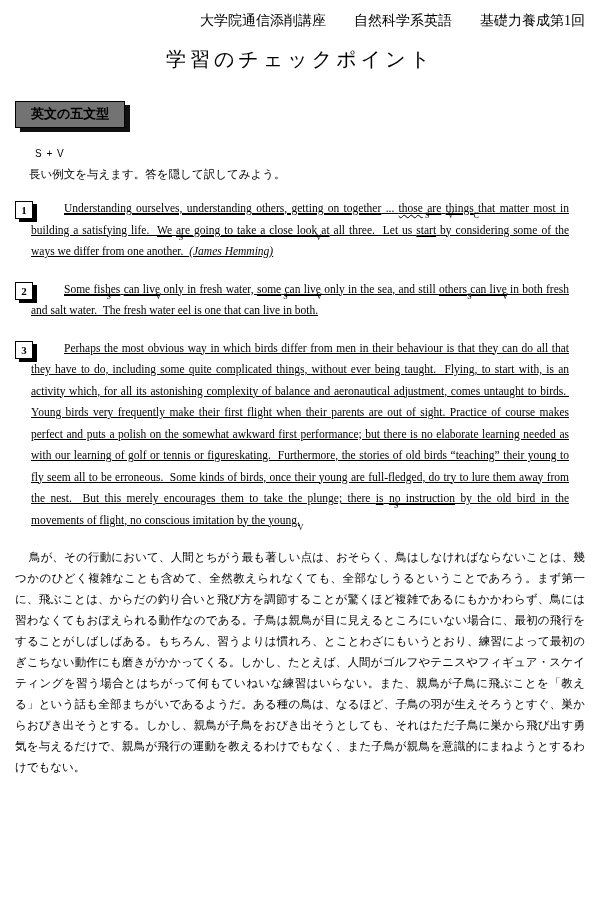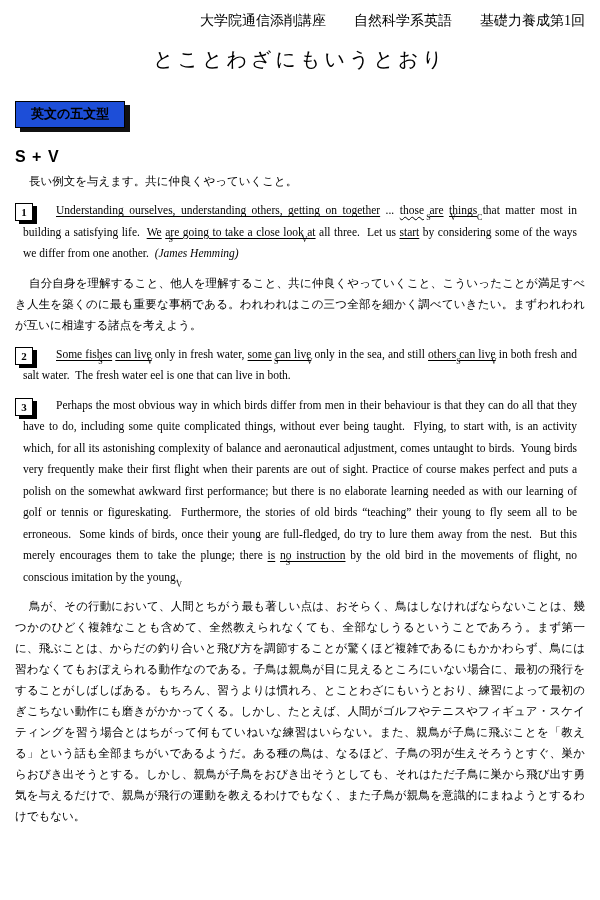--- a/index.html
+++ b/index.html
@@ -26,29 +26,30 @@
   }
 
   .section-box{
     display:inline-block;
     margin-top:28px;
     border:1.5px solid #000;
     box-shadow:5px 4px 0 #111;
     padding:3px 15px 4px 15px;
     font-weight:bold;
     font-size:13px;
-    background:#1d4ed8;
+    background:#737373;
   }
 
   .pattern-heading{
     margin-top:20px;
     font-family:"Liberation Sans","DejaVu Sans",sans-serif;
-    font-weight:bold;
-    font-size:16px;
+    font-weight:normal;
+    font-size:10px;
     letter-spacing:1px;
+    margin-left:20px;
   }
 
   .instruction{
     margin-top:8px;
     font-size:11.5px;
     text-indent:14px;
   }
 
   .example{position:relative;margin-top:11px;}
   .example.tight{margin-top:8px;}
@@ -60,25 +61,26 @@
     border:1.5px solid #000;
     box-shadow:4px 3px 0 #000;
     background:#fff;
     text-align:center;
     font-weight:bold;
     font-size:11px;
     line-height:16px;
   }
 
   .eng{
-    margin:8px;
+    margin:16px;
     font-size:11.5px;
     line-height:21.5px;
     text-align:justify;
     text-indent:33px;
+    text-decoration:underline;
   }
   .jp{
     margin:0;
     font-size:11.5px;
     line-height:21px;
     text-align:justify;
     text-indent:14px;
   }
 
   .seg{position:relative;}
@@ -97,34 +99,33 @@
   }
   .sub-end{left:auto;right:8px;transform:none;}
 </style>
 </head>
 <body>
 
 <div class="page">
 
   <div class="header-line">大学院通信添削講座　　自然科学系英語　　基礎力養成第1回</div>
 
-  <h1 class="doc-title">とことわざにもいうとおり</h1>
+  <h1 class="doc-title">学習のチェックポイント</h1>
 
   <div class="section-box">
     <span>英文の五文型</span>
   </div>
 
   <div class="pattern-heading">S + V</div>
 
-  <div class="instruction">長い例文を与えます。共に仲良くやっていくこと。</div>
+  <div class="instruction">長い例文を与えます。答を隠して訳してみよう。</div>
 
   <div class="example">
     <span class="numbox">1</span>
     <p class="eng"><span class="seg u">Understanding ourselves, understanding others, getting on together</span><span class="seg"> ... </span><span class="seg uw">those<span class="sub">S</span></span><span class="seg"> </span><span class="seg u">are<span class="sub">V</span></span><span class="seg"> </span><span class="seg u">things<span class="sub">C</span></span><span class="seg"> that matter most in building a satisfying life.&nbsp; </span><span class="seg u">We<span class="sub">S</span></span><span class="seg"> </span><span class="seg u">are going to take a close look at<span class="sub sub-end">V</span></span><span class="seg"> all three.&nbsp; Let us </span><span class="seg u">start</span><span class="seg"> by considering some of the ways we differ from one another.&nbsp; </span><span class="seg it">(James Hemming)</span></p>
-    <p class="jp">自分自身を理解すること、他人を理解すること、共に仲良くやっていくこと、こういったことが満足すべき人生を築くのに最も重要な事柄である。われわれはこの三つ全部を細かく調べていきたい。まずわれわれが互いに相違する諸点を考えよう。</p>
   </div>
 
   <div class="example tight">
     <span class="numbox">2</span>
     <p class="eng"><span class="seg u">Some fishes<span class="sub">S</span></span><span class="seg"> </span><span class="seg u">can live<span class="sub">V</span></span><span class="seg"> only in fresh water, </span><span class="seg u">some<span class="sub">S</span></span><span class="seg"> </span><span class="seg u">can live<span class="sub">V</span></span><span class="seg"> only in the sea, and still </span><span class="seg u">others<span class="sub">S</span></span><span class="seg"> </span><span class="seg u">can live<span class="sub">V</span></span><span class="seg"> in both fresh and salt water.&nbsp; The fresh water eel is one that can live in both.</span></p>
   </div>
 
   <div class="example tight">
     <span class="numbox">3</span>
     <p class="eng"><span class="seg">Perhaps the most obvious way in which birds differ from men in their behaviour is that they can do all that they have to do, including some quite complicated things, without ever being taught.&nbsp; Flying, to start with, is an activity which, for all its astonishing complexity of balance and aeronautical adjustment, comes untaught to birds.&nbsp; Young birds very frequently make their first flight when their parents are out of sight. Practice of course makes perfect and puts a polish on the somewhat awkward first performance; but there is no elaborate learning needed as with our learning of golf or tennis or figureskating.&nbsp; Furthermore, the stories of old birds “teaching” their young to fly seem all to be erroneous.&nbsp; Some kinds of birds, once their young are full-fledged, do try to lure them away from the nest.&nbsp; But this merely encourages them to take the plunge; there </span><span class="seg u">is<span class="sub">S</span></span><span class="seg"> </span><span class="seg u">no instruction</span><span class="seg"> by the old bird in the movements of flight, no conscious imitation by the </span><span class="seg">young.<span class="sub">V</span></span></p>

